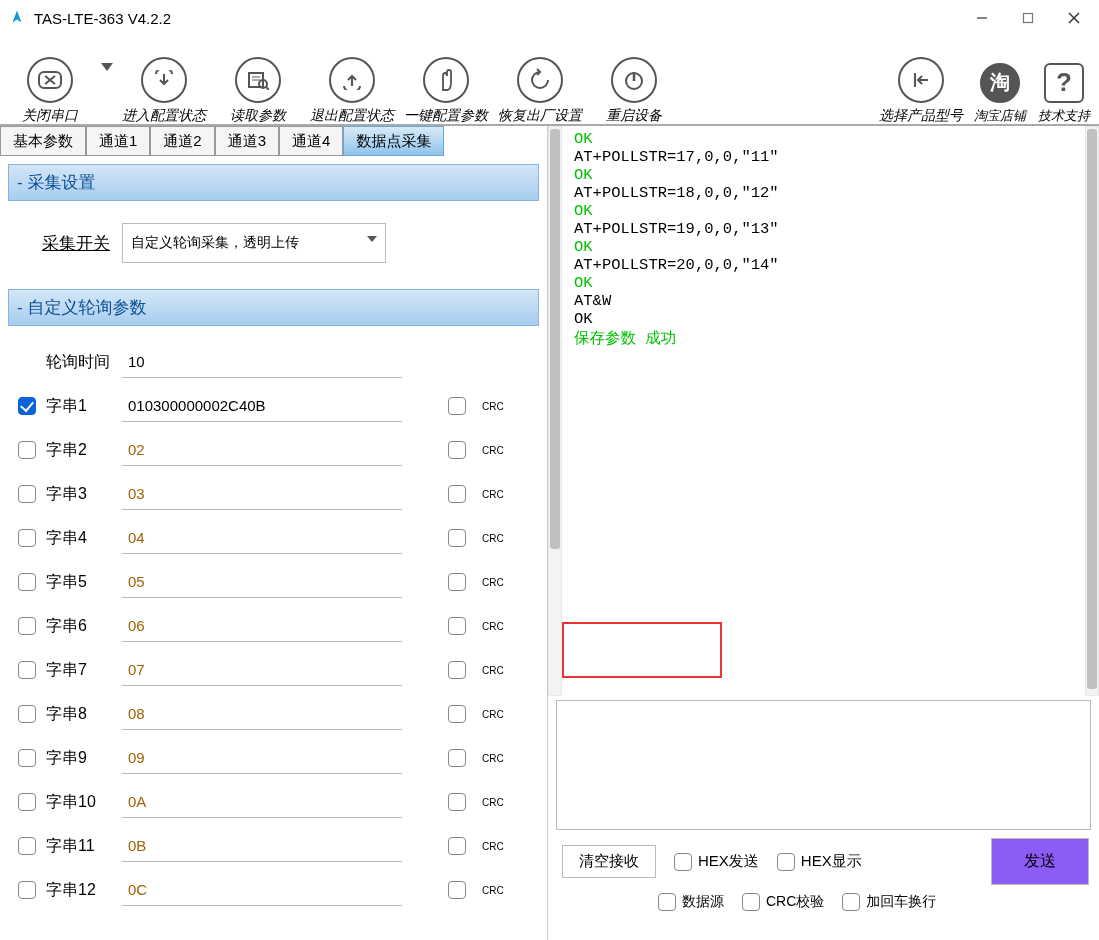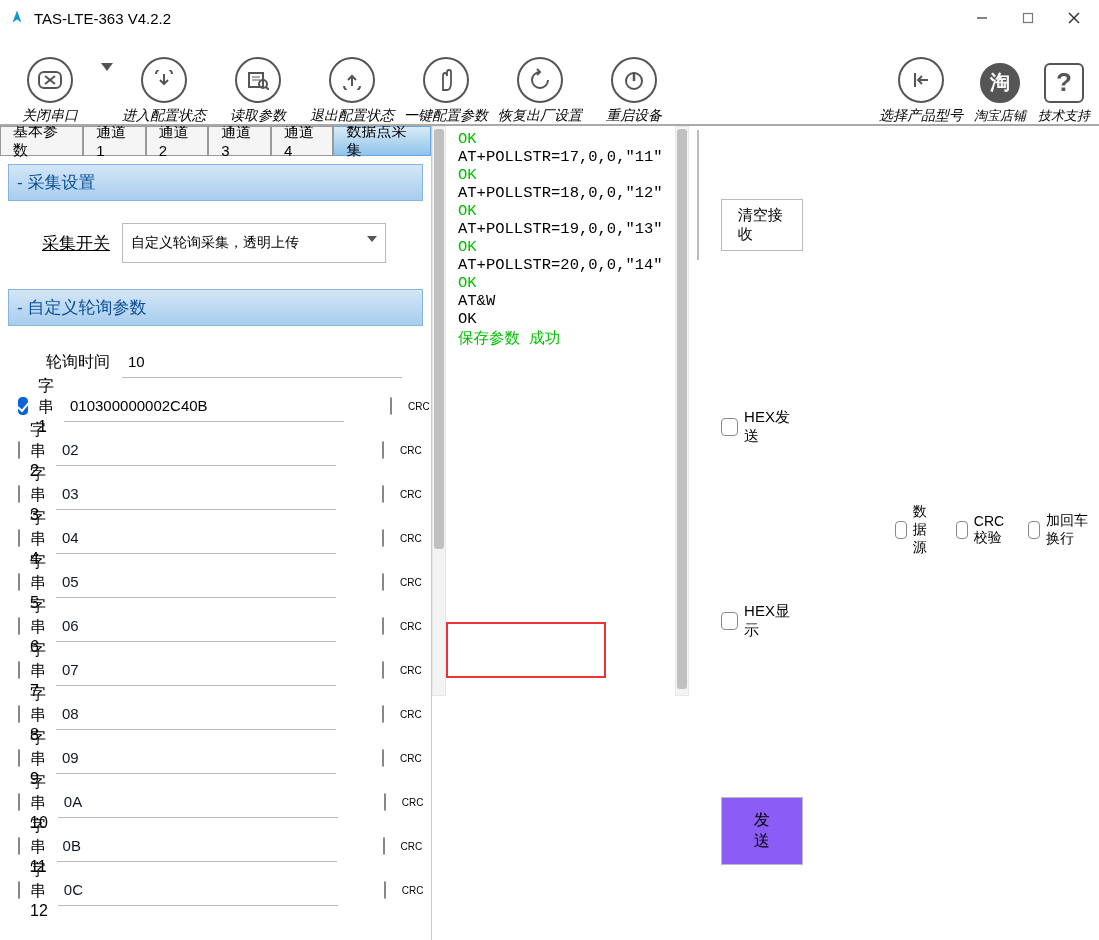--- a/index.html
+++ b/index.html
@@ -18,41 +18,41 @@
 .tool .label { font-size: 14px; font-style: italic; }
 .tool.narrow { width: 18px; display:flex; align-items:center; justify-content:center; }
 .tool.narrow .tri { width:0; height:0; border-left:6px solid transparent; border-right:6px solid transparent; border-top:8px solid #555; margin-bottom: 30px;}
 .tool-spacer { flex: 1; }
 .tool.small { width: 62px; }
 .tool.small .circle { width: 40px; height: 40px; }
 .tool.small .label { font-size: 13px; }
 
 .main { display: flex; height: calc(940px - 36px - 90px); }
 .left-pane { width: 548px; border-right: 1px solid #ccc; display:flex; flex-direction:column; overflow:hidden;}
-.right-pane { flex: 1; display:flex; flex-direction:row; background:#fff;border-radius:19px; }
+.right-pane { flex: 1; display:flex; flex-direction:column; background:#fff;border-radius:19px; }
 
 .tabs { display: flex; height: 30px; }
 .tab { border: 1px solid #999; padding: 3px 12px; background: #f5f5f5; font-size: 15px; display:flex; align-items:center; }
 .tab.active { background: linear-gradient(180deg,#d9eaf7,#8fc4eb); border: 1px solid #6ca6d8; }
 
 .section-header { background: linear-gradient(180deg,#d4e6f7,#a7cdef); border: 1px solid #87b4df; padding: 6px 8px; font-size: 17px; color: #0b4f94; margin: 8px; }
 .prefix { color:#0b4f94; }
 
 .collect-row { display:flex; align-items:center; padding: 14px 22px 18px 42px; gap: 12px; }
 .collect-row .lbl { font-size: 17px; text-decoration: underline; }
 .collect-row .dropdown { flex: 0 0 264px; height: 40px; border: 1px solid #bbb; padding: 2px 24px 2px 8px; position:relative; display:flex; align-items:center;}
 .collect-row .dropdown .chev { position:absolute; right:8px; top: 12px; width:0; height:0; border-left:5px solid transparent; border-right:5px solid transparent; border-top:6px solid #555; }
 
 .table-area { padding: 6px 12px 6px 18px; overflow-y:auto; }
 .row { display:flex; align-items:center; height:44px; gap: 10px; }
 .row .chk { width:18px; height:18px; border:1.5px solid #888; border-radius:4px; display:flex; align-items:center; justify-content:center;}
 .row .chk.on { background:#0a63d8; border-color:#0a63d8;}
 .row .chk.on::after { content:""; width:6px; height:10px; border:solid #fff; border-width:0 2px 2px 0; transform:rotate(40deg); margin-bottom:2px;}
 .row .key { width: 66px; font-size:16px;}
-.row .input { flex: 0 0 280px; height: 32px; border-bottom: 1.5px solid #bbb; padding: 2px 6px; font-size:15px; display:flex; align-items:center; color:#0f172a;}
+.row .input { flex: 0 0 280px; height: 32px; border-bottom: 1.5px solid #bbb; padding: 2px 6px; font-size:15px; display:flex; align-items:center; color:#a16207;}
 .row .input.strong { color:#000; }
 .row .crcchk { width:18px; height:18px; border:1.5px solid #888; border-radius:4px; margin-left: 36px;}
 .row .crclbl { font-size:10px; margin-left: 6px;}
 .row.header .key { font-size:16px; }
 .row.header .input { flex:0 0 280px; }
 
 .log { flex:1; margin: 4px 8px 6px 8px; border: 0; padding: 0 4px; font-family: "SimSun","Courier New",monospace; font-size:15.5px; white-space:pre; overflow:auto; position:relative; border-left: 6px solid #ccc; }
 .ok { color:#00c000; }
 .cmd { color:#000; }
 .redbox { position:absolute; border:2px solid #e33; left:0; top:496px; width:160px; height:56px; pointer-events:none;}

